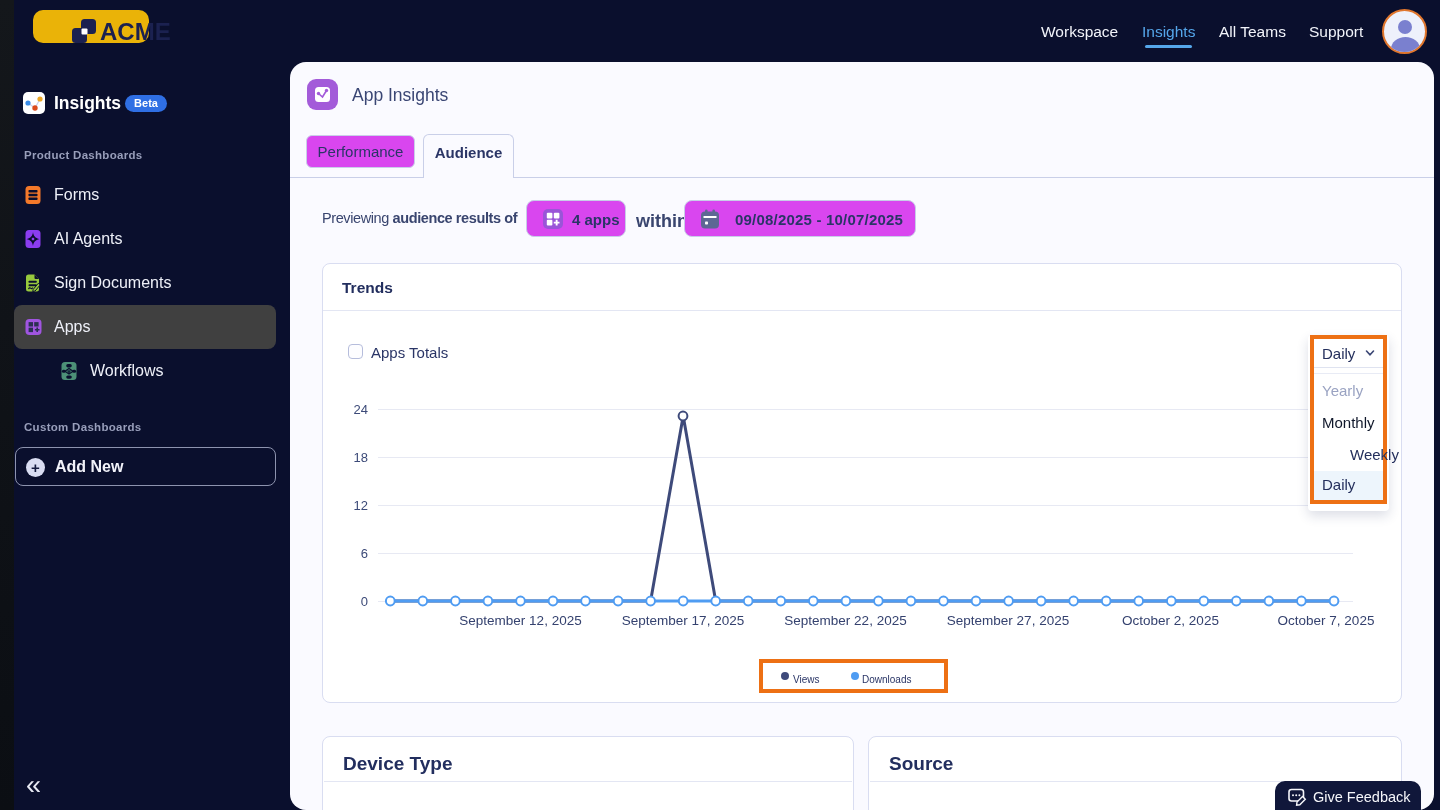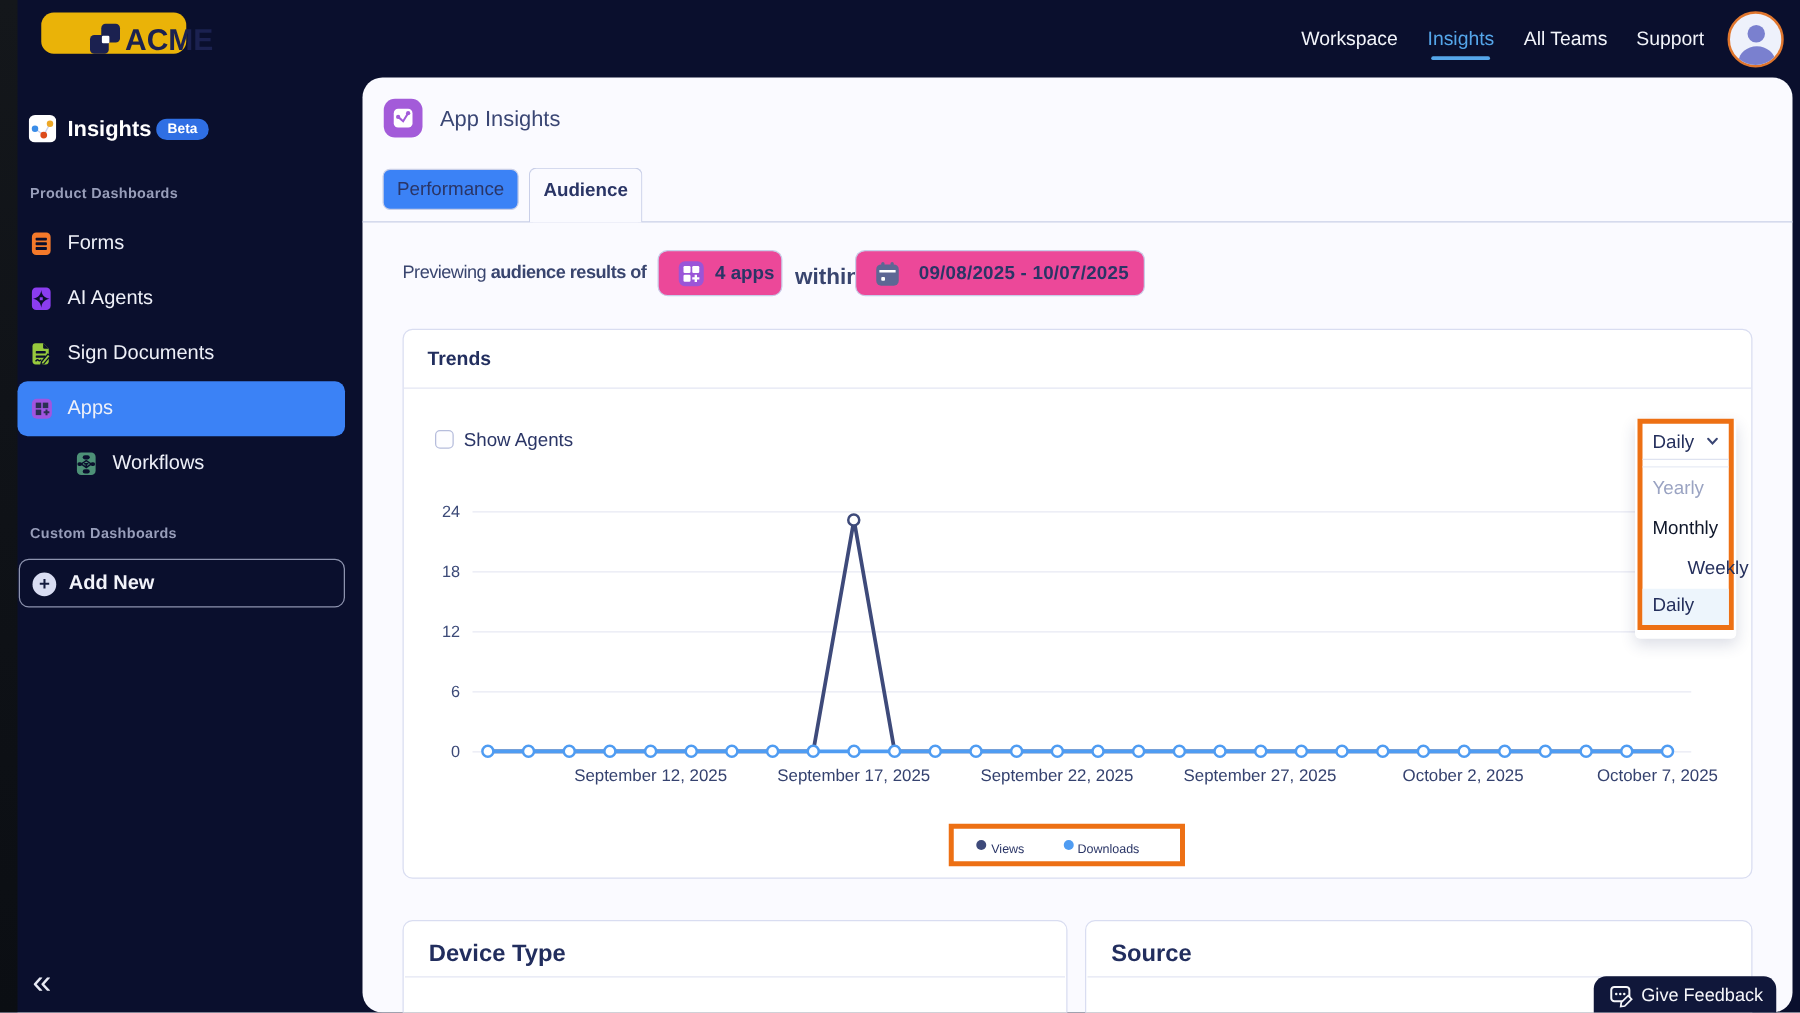--- a/index.html
+++ b/index.html
@@ -20,37 +20,37 @@
   #avatar .body { position:absolute; left:6.5px; top:26px; width:29px; height:24px; border-radius:50%; background:#7a80cf; }
 
   
   #logo { left:33px; top:10px; width:116px; height:33px; background:#eab308; border-radius:10px;padding-left:28px; }
   #insights-head { left:23px; top:92px; }
   #beta { left:125px; top:95px; width:42px; height:17px; background:#2f6fe4; border-radius:9px; color:#fff; font-size:11px; font-weight:700; text-align:center; line-height:17px; }
   .secthead { color:#989eba; font-size:11.5px; font-weight:700; letter-spacing:0.3px; }
   .menurow { left:14px; width:262px; height:44px; border-radius:8px; }
   .menurow .mtext { position:absolute; left:40px; top:50%; transform:translateY(-50%); color:#eef0f8; font-size:16px; font-weight:400; }
   .micon { position:absolute; left:11px; top:50%; transform:translateY(-50%); }
-  #row-apps { background:#3b82f6; }
+  #row-apps { background:#404040; }
   #addnew { left:15px; top:447px; width:261px; height:39px; border:1px solid #8d93ae; border-radius:8px; }
   #addnew .plus { position:absolute; left:10px; top:10px; width:19px; height:19px; border-radius:50%; background:#d9ddf2; color:#131a3e; font-size:15px; font-weight:700; text-align:center; line-height:19px; }
   #addnew .atext { position:absolute; left:39px; top:50%; transform:translateY(-50%); color:#f2f3fa; font-size:16px; font-weight:700; }
   #collapse { left:26px; top:770px; color:#e8eaf4; font-size:27px; font-weight:400; }
 
   
   #panel { left:290px; top:62px; width:1144px; height:748px; background:#fafaff; border-radius:16px 16px 16px 16px; }
   #appins-icon { left:307px; top:79px; width:31px; height:31px; background:#a35bd9; border-radius:9px; }
   #appins-title { left:352px; top:85px; color:#3a4674; font-size:17.5px; font-weight:500; }
-  .tab { top:135px; height:33px; border:1px solid #c9cfe8; border-radius:6px; background:#3b82f6; color:#2a3566; font-size:15px; line-height:31px; text-align:center; }
+  .tab { top:135px; height:33px; border:1px solid #c9cfe8; border-radius:6px; background:#d946ef; color:#2a3566; font-size:15px; line-height:31px; text-align:center; }
   #tab-perf { left:306px; width:109px; }
   #tab-aud { left:423px; top:134px; width:91px; height:44px; background:#fafaff; border:1px solid #c9cfe8; border-bottom:none; border-radius:6px 6px 0 0; font-weight:700; line-height:36px; z-index:3; }
   #tabline { left:290px; top:177px; width:1144px; height:1px; background:#c9cfe8; }
 
   #prevrow { left:322px; top:210px; color:#39456f; font-size:14.5px; font-weight:500; letter-spacing:-0.4px; }
-  .pillbtn { position:absolute; top:200px; height:37px; background:#ec4899; border:1px solid #c8cde8; border-radius:8px; }
+  .pillbtn { position:absolute; top:200px; height:37px; background:#d946ef; border:1px solid #c8cde8; border-radius:8px; }
   #btn-apps { left:526px; width:100px; }
   #btn-apps .t { position:absolute; left:45px; top:50%; transform:translateY(-50%); color:#2a3566; font-size:15px; font-weight:700; }
   #btn-date { left:684px; width:232px; }
   #btn-date .t { position:absolute; left:50px; top:50%; transform:translateY(-50%); color:#2a3566; font-size:15px; font-weight:700; letter-spacing:0.2px; }
   #within { left:636px; top:211px; color:#39456f; font-size:18px; font-weight:700; }
 
   
   #trends { left:322px; top:263px; width:1080px; height:440px; background:#fff; border:1px solid #d9ddf1; border-radius:8px; }
   #trends-title { left:342px; top:279px; color:#222e5e; font-size:15.5px; font-weight:700; }
   #trends-div { left:323px; top:310px; width:1078px; height:1px; background:#e3e6f3; }
@@ -220,21 +220,21 @@
       <rect x="5.5" y="9" width="13" height="2" fill="#fff"></rect>
       <rect x="7" y="14.5" width="3" height="3" rx="0.8" fill="#fff"></rect>
     </svg>
     <div class="t">09/08/2025 - 10/07/2025</div>
   </div>
 
   <div class="abs" id="trends"></div>
   <div class="abs" id="trends-title">Trends</div>
   <div class="abs" id="trends-div"></div>
   <div class="abs" id="cb"></div>
-  <div class="abs" id="cb-label">Show Agents</div>
+  <div class="abs" id="cb-label">Apps Totals</div>
 
   <svg class="abs" id="chart" style="left:322px; top:380px; z-index:1;" width="1080" height="260" viewBox="0 0 1080 260">
 
     <g stroke="#e7e9f3" stroke-width="1">
       <line x1="56" y1="29.5" x2="1031" y2="29.5"></line>
       <line x1="56" y1="77.5" x2="1031" y2="77.5"></line>
       <line x1="56" y1="125.5" x2="1031" y2="125.5"></line>
       <line x1="56" y1="173.5" x2="1031" y2="173.5"></line>
       <line x1="56" y1="221.5" x2="1031" y2="221.5"></line>
     </g>

